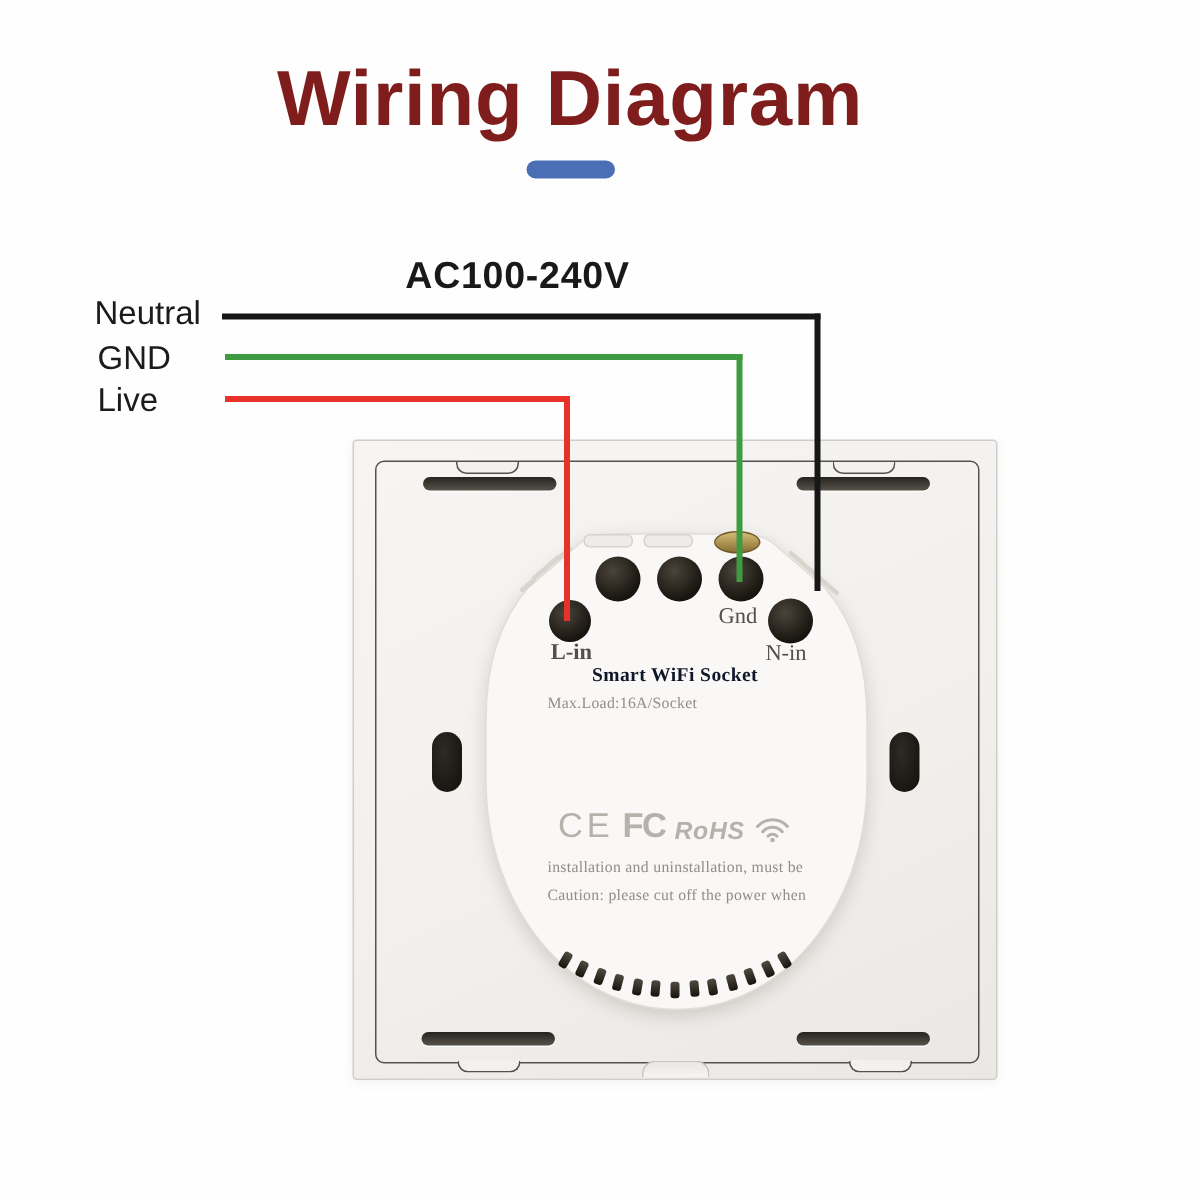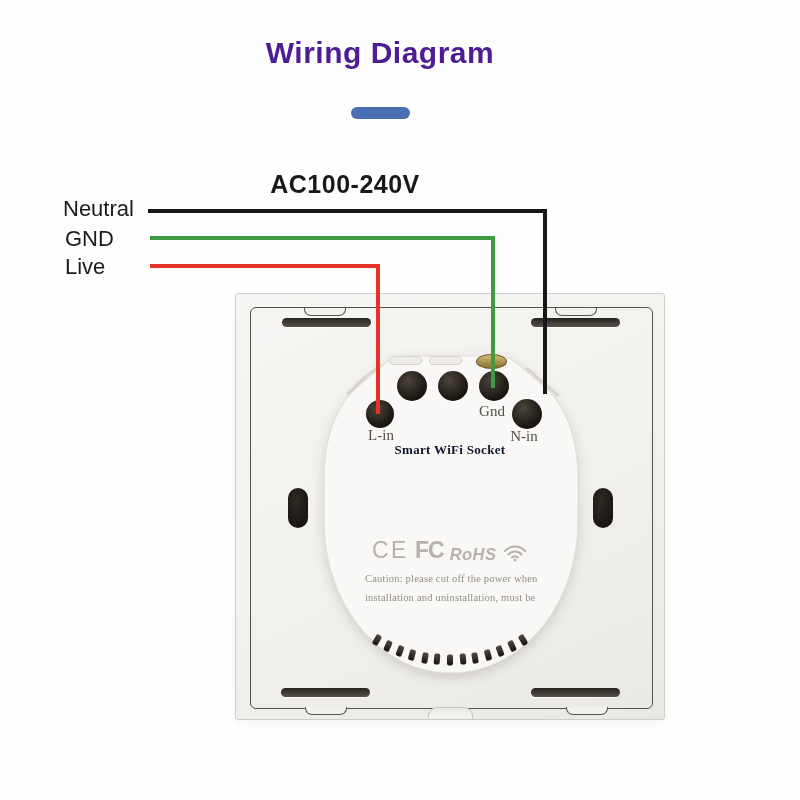--- a/index.html
+++ b/index.html
@@ -1,22 +1,22 @@
 <!DOCTYPE html>
 <html><head>
 <meta charset="utf-8">
 <style>
   html,body{margin:0;padding:0;background:#ffffff;}
   .canvas{position:relative;width:800px;height:800px;margin:0 auto;background:#fefefe;
           overflow:hidden;font-family:"Liberation Sans",sans-serif;}
   .abs{position:absolute;}
 
   
-  .title{left:178px;top:36px;width:404px;text-align:center;font-size:30px;font-weight:700;
-         color:#4c1d95;letter-spacing:.5px;}
+  .title{left:178px;top:36px;width:404px;text-align:center;font-size:52px;font-weight:700;
+         color:#7f1d1d;letter-spacing:.5px;}
   .pill{left:351px;top:107px;width:59px;height:12px;border-radius:6px;background:#4a6fb5;}
   .ac{left:258px;top:170px;width:174px;text-align:center;font-size:25px;font-weight:600;
       color:#191919;letter-spacing:.5px;}
 
   
   .wlabel{font-size:22px;color:#1b1b1b;}
 
   
   .seg{position:absolute;z-index:60;}
 
@@ -103,43 +103,44 @@
   <div class="abs tslot" style="left:429px;top:356px;"></div>
   <div class="abs screw"></div>
 
   <div class="abs hole" style="left:397px;top:371px;width:30px;height:30px;"></div>
   <div class="abs hole" style="left:438px;top:371px;width:30px;height:30px;"></div>
   <div class="abs hole" style="left:479px;top:371px;width:30px;height:30px;"></div>
   <div class="abs hole" style="left:366px;top:400px;width:28px;height:28px;"></div>
   <div class="abs hole" style="left:512px;top:399px;width:30px;height:30px;"></div>
 
   <div class="abs serif term" style="left:473px;top:403px;width:38px;">Gnd</div>
-  <div class="abs serif term" style="left:358px;top:427px;width:46px;">L-in</div>
+  <div class="abs serif term" style="left:358px;top:427px;width:46px;font-weight:bold;">L-in</div>
   <div class="abs serif term" style="left:500px;top:428px;width:48px;">N-in</div>
 
   <div class="abs serif devname">Smart WiFi Socket</div>
 
   <div class="abs serif specs">
+    <div>Max.Load:16A/Socket</div>
   </div>
 
   <div class="abs certs">
     <span class="ce">CE</span>
     <span class="fcc">FC</span>
     <span class="rohs">RoHS</span>
     <svg width="24" height="19" viewBox="0 0 24 19">
       <path d="M2,8 A13.5,13.5 0 0 1 22,8" fill="none" stroke="#b5b2ac" stroke-width="2" stroke-linecap="round"></path>
       <path d="M5.5,11.5 A8.5,8.5 0 0 1 18.5,11.5" fill="none" stroke="#b5b2ac" stroke-width="2" stroke-linecap="round"></path>
       <path d="M9,14.5 A4.2,4.2 0 0 1 15,14.5" fill="none" stroke="#b5b2ac" stroke-width="2" stroke-linecap="round"></path>
       <circle cx="12" cy="17" r="1.5" fill="#b5b2ac"></circle>
     </svg>
   </div>
 
   <div class="abs serif caution">
+    <div>installation and uninstallation, must be</div>
     <div>Caution: please cut off the power when</div>
-    <div>installation and uninstallation, must be</div>
   </div>
 
   <div class="seg" style="left: 148px; top: 209px; width: 399px; height: 4px; background: rgb(23, 23, 23);"></div>
   <div class="seg" style="left: 543px; top: 209px; width: 4px; height: 185px; background: rgb(23, 23, 23);"></div>
   <div class="seg" style="left: 150px; top: 236px; width: 345px; height: 4px; background: rgb(63, 155, 65);"></div>
   <div class="seg" style="left: 491px; top: 236px; width: 4px; height: 152px; background: rgb(63, 155, 65);"></div>
   <div class="seg" style="left: 150px; top: 264px; width: 230px; height: 4px; background: rgb(230, 50, 40);"></div>
   <div class="seg" style="left: 376px; top: 264px; width: 4px; height: 150px; background: rgb(230, 50, 40);"></div>
 
 <div class="vdash" style="left: 523px; top: 640.44px; transform: translate(-50%, -50%) rotate(-30deg);"></div>

